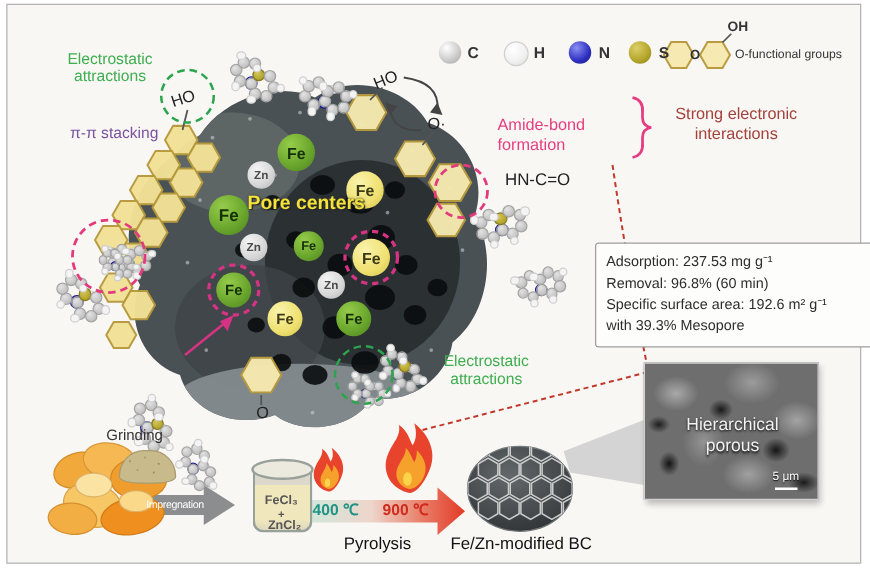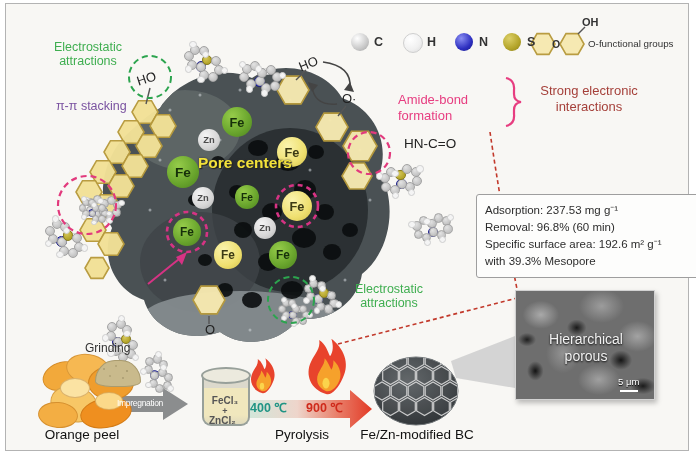--- a/index.html
+++ b/index.html
@@ -477,28 +477,27 @@
       <div class="peel" style="left: 42px; top: 362px; width: 38px; height: 26px; background: rgb(242, 169, 59); transform: rotate(-20deg); border: 1px solid rgba(160, 90, 10, 0.35);"></div>
       <div class="peel" style="left: 66px; top: 354px; width: 42px; height: 28px; background: rgb(246, 184, 82); transform: rotate(10deg); border: 1px solid rgba(160, 90, 10, 0.35);"></div>
       <div class="peel" style="left: 88px; top: 366px; width: 44px; height: 32px; background: rgb(239, 157, 45); transform: rotate(0deg); border: 1px solid rgba(160, 90, 10, 0.35);"></div>
       <div class="peel" style="left: 50px; top: 386px; width: 46px; height: 34px; background: rgb(247, 199, 102); transform: rotate(15deg); border: 1px solid rgba(160, 90, 10, 0.35);"></div>
       <div class="peel" style="left: 80px; top: 398px; width: 50px; height: 28px; background: rgb(239, 143, 31); transform: rotate(-10deg); border: 1px solid rgba(160, 90, 10, 0.35);"></div>
       <div class="peel" style="left: 38px; top: 402px; width: 38px; height: 24px; background: rgb(243, 174, 67); transform: rotate(5deg); border: 1px solid rgba(160, 90, 10, 0.35);"></div>
       <div class="peel" style="left: 60px; top: 378px; width: 28px; height: 18px; background: rgb(251, 227, 163); transform: rotate(0deg); border: 1px solid rgba(160, 90, 10, 0.35);"></div>
       <div class="peel" style="left: 95px; top: 392px; width: 26px; height: 16px; background: rgb(251, 217, 138); transform: rotate(0deg); border: 1px solid rgba(160, 90, 10, 0.35);"></div>
     </div>
   <div class="powder"></div>
-  <div class="lbl" style="left:33px;top:427px;width:98px;text-align:center;color:#111;font-size:13.5px;">Orange peel</div>
   <div class="lbl" style="left:116px;top:399px;width:48px;text-align:center;color:#fff;font-size:8.5px;letter-spacing:-0.3px;">Impregnation</div>
 
   <div class="beaker">
     <div class="body"></div>
     <div class="rim"></div>
     <div class="lbl" style="left:8px;top:28px;width:32px;text-align:center;font-size:10px;font-weight:bold;color:#555;">FeCl₃</div>
     <div class="lbl" style="left:8px;top:39px;width:32px;text-align:center;font-size:9px;font-weight:bold;color:#555;">+</div>
-    <div class="lbl" style="left:8px;top:48px;width:32px;text-align:left;font-size:10px;font-weight:bold;color:#555;">ZnCl₂</div>
+    <div class="lbl" style="left:8px;top:48px;width:32px;text-align:right;font-size:10px;font-weight:bold;color:#555;">ZnCl₂</div>
   </div>
 
   <div class="lbl" style="left:250px;top:401px;color:#1f9484;font-size:12.5px;font-weight:600;">400 ℃</div>
   <div class="lbl" style="left:306px;top:401px;color:#cf2a1b;font-size:12.5px;font-weight:600;">900 ℃</div>
   <div class="lbl" style="left:260px;top:427px;width:84px;text-align:center;color:#111;font-size:13.5px;">Pyrolysis</div>
   <div class="lbl" style="left:352px;top:427px;width:130px;text-align:center;color:#111;font-size:13.5px;">Fe/Zn-modified BC</div>
 </div>
 
 </body></html>

